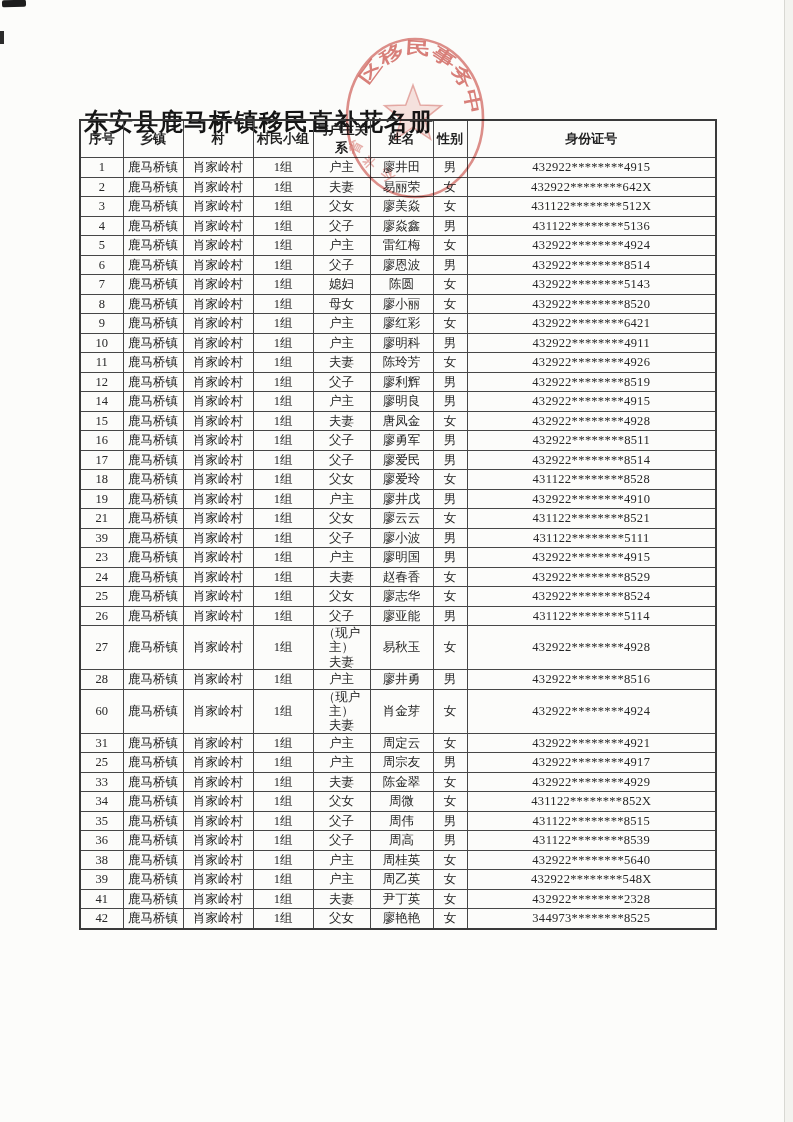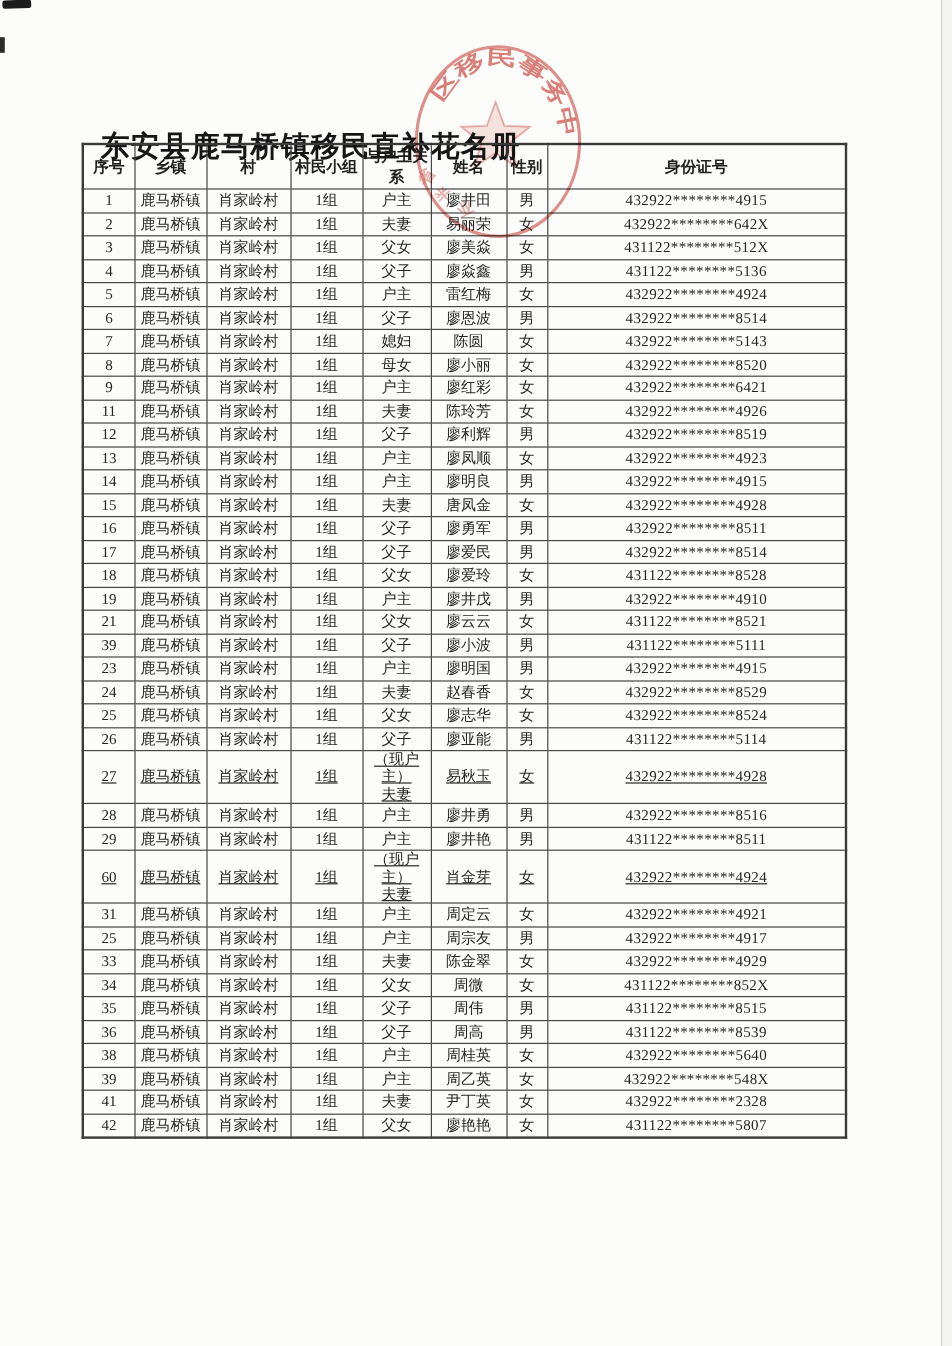--- a/index.html
+++ b/index.html
@@ -5,28 +5,28 @@
   html,body{margin:0;padding:0;background:#e9e9e6;}
   .page{position:relative;width:793px;height:1122px;margin:0 auto;background:#fcfcfa;
         overflow:hidden;font-family:"Liberation Serif",serif;}
   .page-edge-line{position:absolute;left:784px;top:0;width:1px;height:1122px;background:#d8d8d3;}
   .page-edge-strip{position:absolute;left:785px;top:0;width:8px;height:1122px;background:#f3f3ef;}
   .artifact-blob{position:absolute;left:2px;top:0;width:24px;height:7px;background:#1d1d1d;
         border-radius:2px;transform:rotate(-2deg);}
   .artifact-dash{position:absolute;left:0;top:31px;width:4px;height:13px;background:#2b2b2b;}
   .doc-title{position:absolute;left:84px;top:90px;width:636px;text-align:left;
         font-size:24px;font-weight:bold;color:#151515;letter-spacing:1px;white-space:nowrap;}
-  .roster-table{position:absolute;left:68px;top:119px;width:636px;border-collapse:collapse;
+  .roster-table{position:absolute;left:79px;top:119px;width:636px;border-collapse:collapse;
         table-layout:fixed;}
   .roster-table th,.roster-table td{border:1px solid #474747;text-align:center;
         vertical-align:middle;padding:0;overflow:hidden;color:#262626;}
   .roster-table{border:2px solid #3a3a3a;}
   .roster-table th{height:36px;font-size:13px;font-weight:bold;color:#1f1f1f;}
   .roster-table td{height:18.5px;font-size:12.5px;line-height:1.15;}
-  .roster-table tr.tall td{height:38.5px;text-decoration:underline;}
+  .roster-table tr.tall td{height:38.5px;}
   .col-no{font-size:14px;}
   .col-id{font-size:16px;text-align:left;padding-left:86px;letter-spacing:0.3px;color:#141414;white-space:nowrap;}
   .stamp{position:absolute;left:338px;top:30px;width:158px;height:178px;
         mix-blend-mode:multiply;opacity:0.92;pointer-events:none;}
   .stamp text{font-family:"Liberation Serif",serif;font-weight:bold;}
 </style>
 </head>
 <body>
 
 <div class="page">
@@ -146,48 +146,48 @@
           <td class="col-no">9</td>
           <td class="col-town">鹿马桥镇</td>
           <td class="col-village">肖家岭村</td>
           <td class="col-group">1组</td>
           <td class="col-relation">户主</td>
           <td class="col-name">廖红彩</td>
           <td class="col-gender">女</td>
           <td class="col-id">432922********6421</td>
         </tr>
         <tr>
+          <td class="col-no">10</td>
+          <td class="col-town">鹿马桥镇</td>
+          <td class="col-village">肖家岭村</td>
+          <td class="col-group">1组</td>
+          <td class="col-relation">户主</td>
+          <td class="col-name">廖明科</td>
+          <td class="col-gender">男</td>
+          <td class="col-id">432922********4911</td>
+        </tr>
+        <tr>
           <td class="col-no">11</td>
           <td class="col-town">鹿马桥镇</td>
           <td class="col-village">肖家岭村</td>
           <td class="col-group">1组</td>
           <td class="col-relation">夫妻</td>
           <td class="col-name">陈玲芳</td>
           <td class="col-gender">女</td>
           <td class="col-id">432922********4926</td>
         </tr>
         <tr>
           <td class="col-no">12</td>
           <td class="col-town">鹿马桥镇</td>
           <td class="col-village">肖家岭村</td>
           <td class="col-group">1组</td>
           <td class="col-relation">父子</td>
           <td class="col-name">廖利辉</td>
           <td class="col-gender">男</td>
           <td class="col-id">432922********8519</td>
-        </tr>
-        <tr>
-          <td class="col-no">13</td>
-          <td class="col-town">鹿马桥镇</td>
-          <td class="col-village">肖家岭村</td>
-          <td class="col-group">1组</td>
-          <td class="col-relation">户主</td>
-          <td class="col-name">廖凤顺</td>
-          <td class="col-gender">女</td>
-          <td class="col-id">432922********4923</td>
         </tr>
         <tr>
           <td class="col-no">14</td>
           <td class="col-town">鹿马桥镇</td>
           <td class="col-village">肖家岭村</td>
           <td class="col-group">1组</td>
           <td class="col-relation">户主</td>
           <td class="col-name">廖明良</td>
           <td class="col-gender">男</td>
           <td class="col-id">432922********4915</td>
@@ -315,30 +315,20 @@
         <tr>
           <td class="col-no">28</td>
           <td class="col-town">鹿马桥镇</td>
           <td class="col-village">肖家岭村</td>
           <td class="col-group">1组</td>
           <td class="col-relation">户主</td>
           <td class="col-name">廖井勇</td>
           <td class="col-gender">男</td>
           <td class="col-id">432922********8516</td>
         </tr>
-        <tr>
-          <td class="col-no">29</td>
-          <td class="col-town">鹿马桥镇</td>
-          <td class="col-village">肖家岭村</td>
-          <td class="col-group">1组</td>
-          <td class="col-relation">户主</td>
-          <td class="col-name">廖井艳</td>
-          <td class="col-gender">男</td>
-          <td class="col-id">431122********8511</td>
-        </tr>
         <tr class="tall">
           <td class="col-no">60</td>
           <td class="col-town">鹿马桥镇</td>
           <td class="col-village">肖家岭村</td>
           <td class="col-group">1组</td>
           <td class="col-relation">（现户主）<br>夫妻</td>
           <td class="col-name">肖金芽</td>
           <td class="col-gender">女</td>
           <td class="col-id">432922********4924</td>
         </tr>
@@ -433,21 +423,21 @@
           <td class="col-id">432922********2328</td>
         </tr>
         <tr>
           <td class="col-no">42</td>
           <td class="col-town">鹿马桥镇</td>
           <td class="col-village">肖家岭村</td>
           <td class="col-group">1组</td>
           <td class="col-relation">父女</td>
           <td class="col-name">廖艳艳</td>
           <td class="col-gender">女</td>
-          <td class="col-id">431122********5807</td>
+          <td class="col-id">344973********8525</td>
         </tr>
       </tbody>
   </table>
 
   <svg class="stamp" viewBox="0 0 158 178" xmlns="http://www.w3.org/2000/svg">
     <ellipse cx="77" cy="88" rx="68" ry="79" fill="none" stroke="#cf5750" stroke-width="2.6" opacity="0.72"></ellipse>
     <polygon points="75,55 82.3,74.9 103.5,75.7 86.9,88.9 92.6,109.3 75,97.5 57.4,109.3 63.1,88.9 46.5,75.7 67.7,74.9" fill="#dc7b74" fill-opacity="0.22" stroke="#cf5750" stroke-opacity="0.5" stroke-width="1.5"></polygon>
     <defs>
       <path id="stamp-arc" d="M 31.1,56 A 53,64 0 0 1 129.8,82.4" fill="none"></path>
     </defs>

